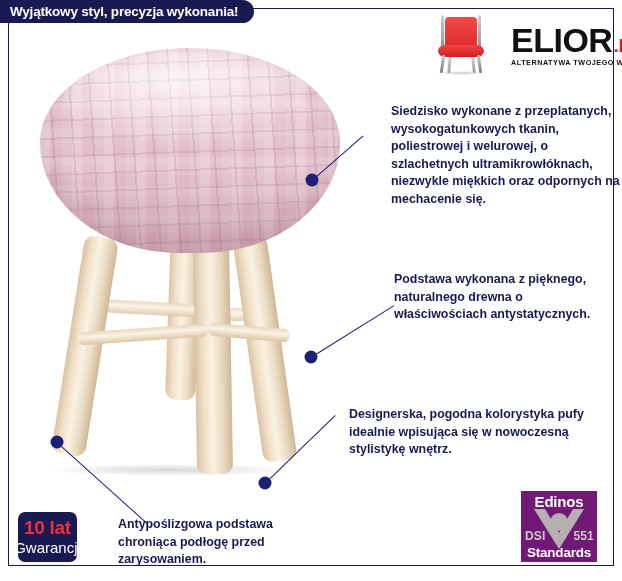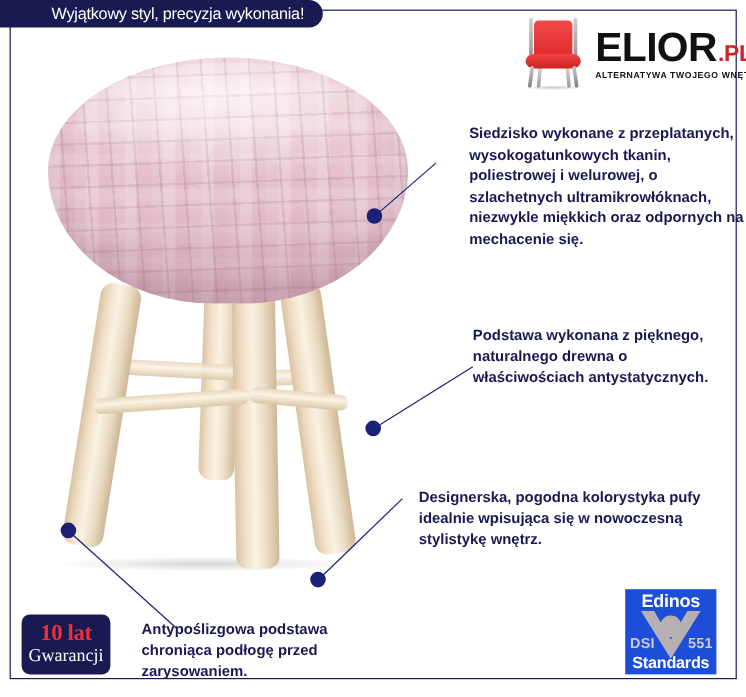--- a/index.html
+++ b/index.html
@@ -40,36 +40,35 @@
     padding: 0 16px 0 10px;
     background: #191a52;
     border-radius: 0 12px 12px 0;
     display: flex;
     align-items: center;
     z-index: 6;
   }
   .banner-tab .txt {
     color: #ffffff;
     font-size: 13.5px;
-    font-weight: normal;
+    font-weight: bold;
     letter-spacing: -0.2px;
     white-space: nowrap;
-    margin-left: 33px;
   }
 
   
   .logo {
     position: absolute;
     left: 432px;
     top: 14px;
     width: 178px;
     height: 62px;
     display: flex;
     align-items: center;
-    gap: 6px;
+    gap: 21px;
     z-index: 5;
   }
   .logo-chair {
     position: relative;
     width: 58px;
     height: 60px;
     flex: 0 0 58px;
   }
   
   .chair-back {
@@ -246,39 +245,38 @@
     font-size: 12.4px;
     font-weight: bold;
     line-height: 1.42;
     z-index: 5;
   }
 
   
   .warranty {
     position: absolute;
     left: 18px; top: 512px;
-    width: 74px; height: 50px;
+    width: 59px; height: 50px;
     background: #191a52;
     border-radius: 7px;
     display: flex;
     flex-direction: column;
     align-items: center;
     justify-content: center;
     z-index: 5;
-    font-family: Liberation Serif, serif;
   }
   .warranty .w1 { color:#ee2f3f; font-size:19px; font-weight:bold; line-height:1; letter-spacing:-0.3px; }
   .warranty .w2 { color:#ffffff; font-size:15px; font-weight:normal; line-height:1.15; margin-top:2px; }
 
   
   .edinos {
     position: absolute;
     left: 521px; top: 491px;
     width: 76px; height: 71px;
-    background: #1d4ed8;
+    background: #701a75;
     z-index: 5;
     overflow: hidden;
   }
   .ed-title {
     position:absolute; top:2px; left:0; width:100%;
     text-align:center;
     color:#ffffff; font-size:15px; font-weight:bold;
     letter-spacing:-0.2px;
   }
   .ed-v {

